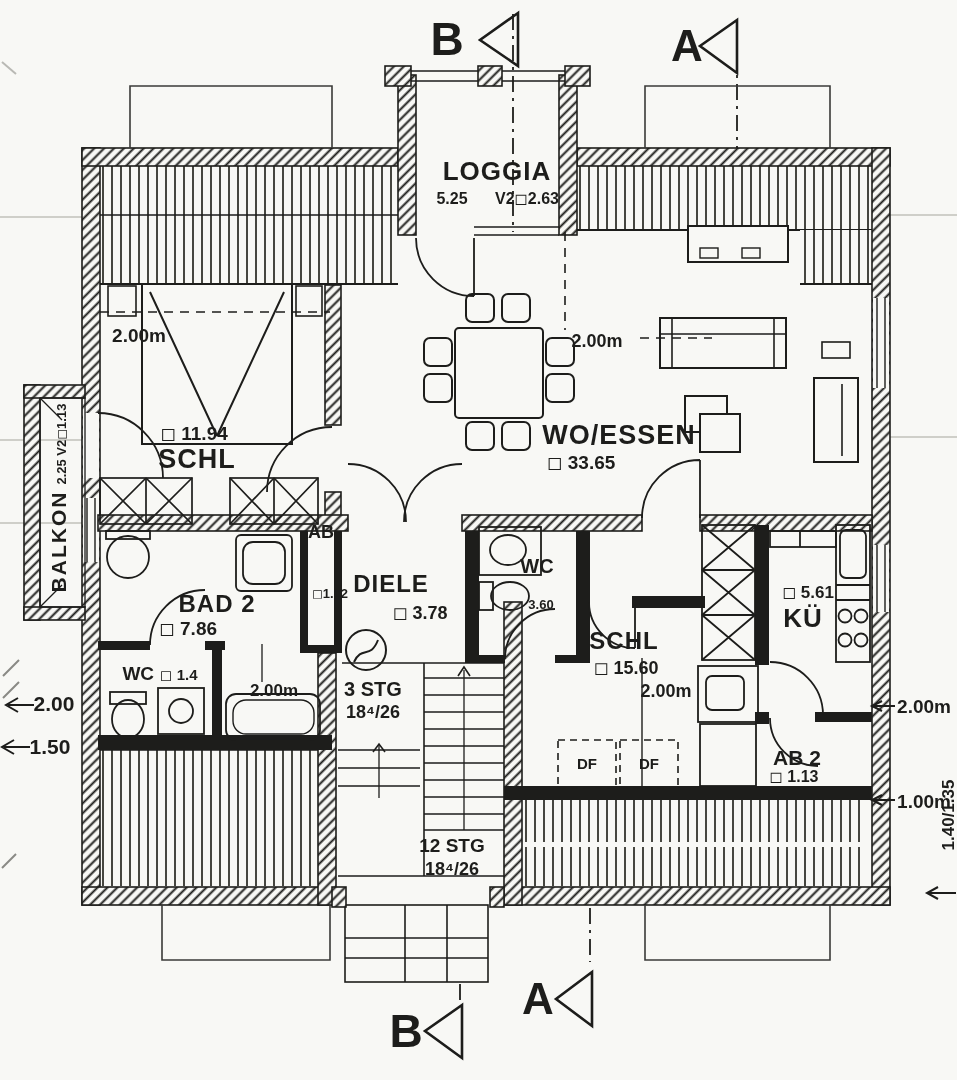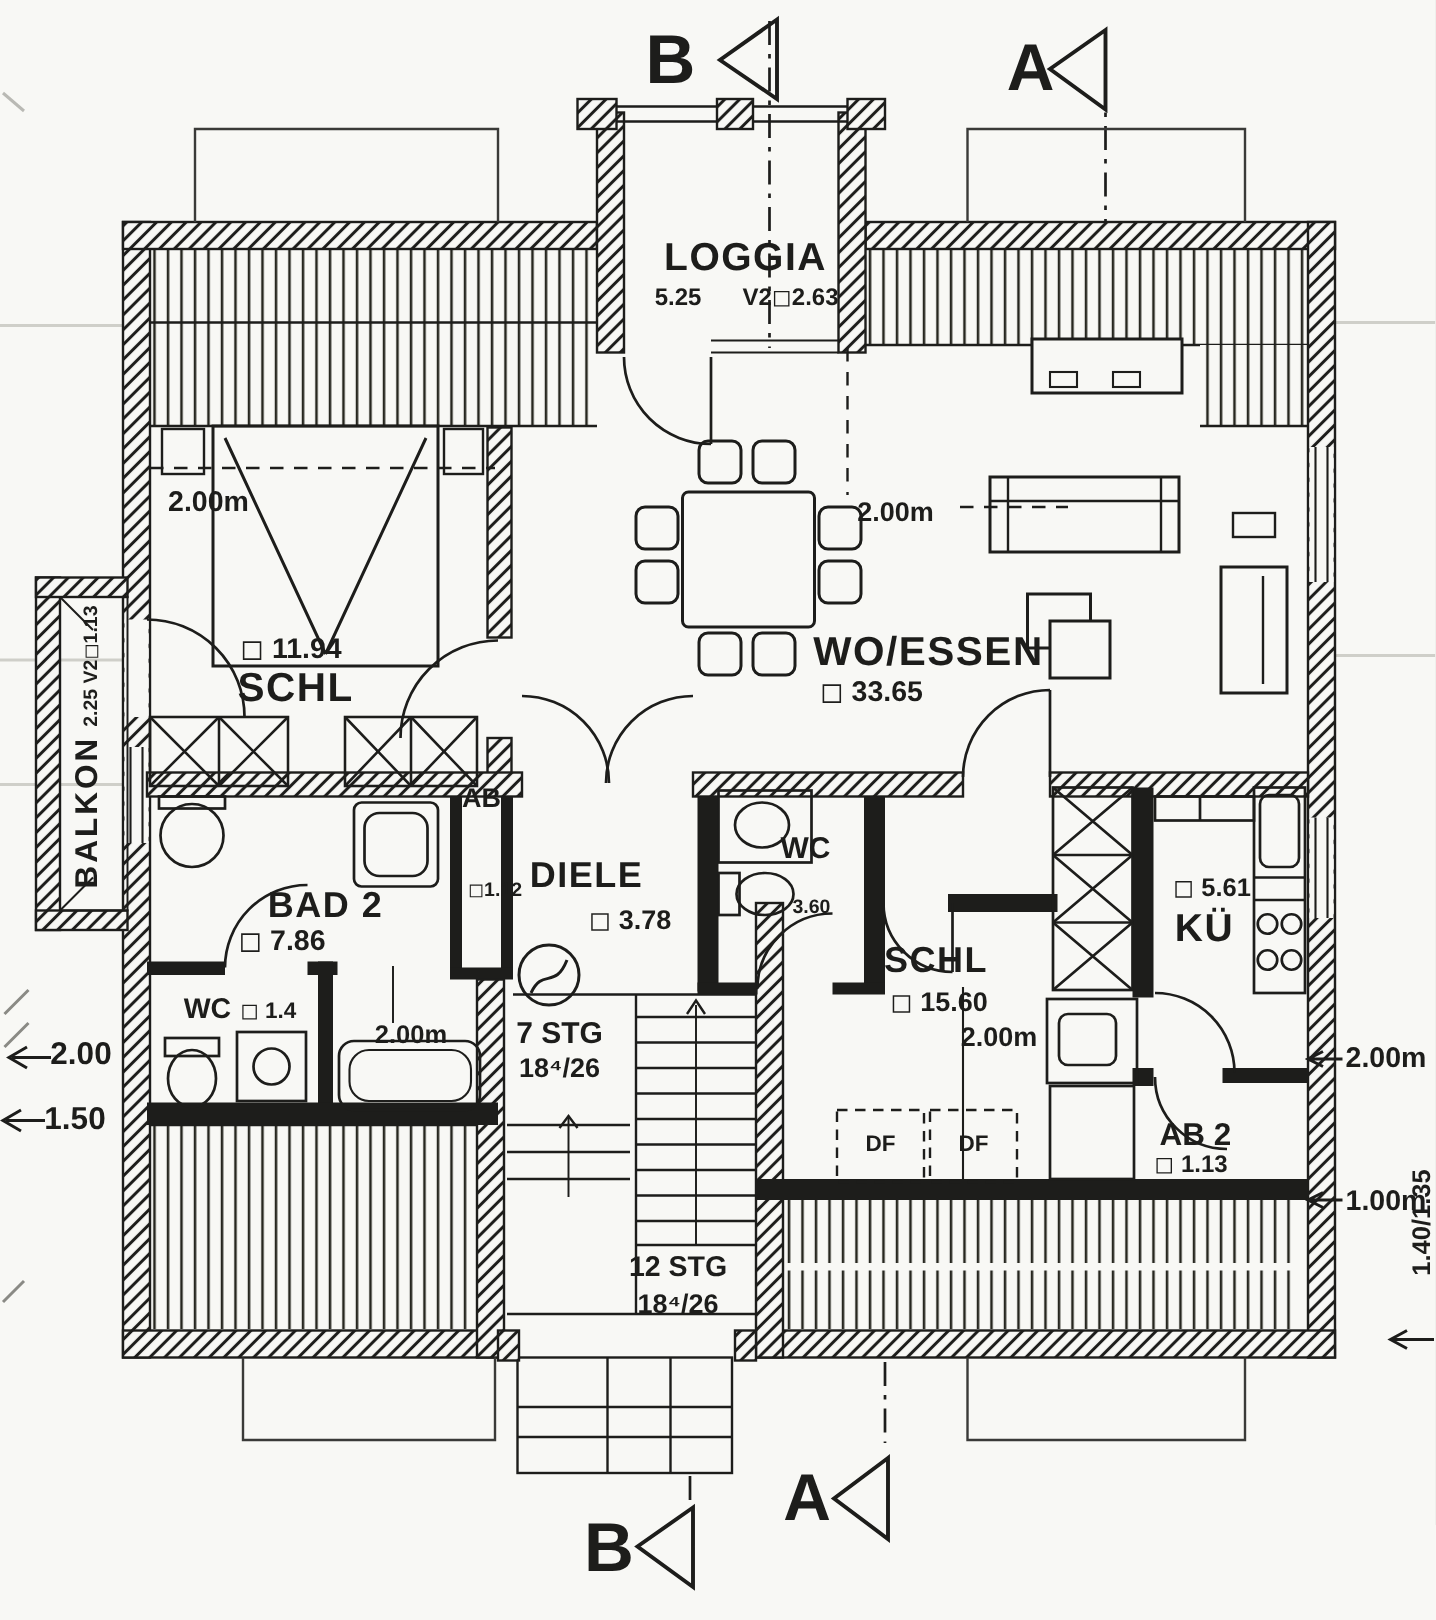--- a/index.html
+++ b/index.html
@@ -337,21 +337,21 @@
   <div class="lbl rm" style="left:803px;top:618px;font-size:26px;">KÜ</div>
 
   <div class="lbl" style="left:797px;top:757px;font-size:21px;text-align:right;">AB 2</div>
   <div class="lbl" style="left:794px;top:777px;font-size:16px;">◻ 1.13</div>
 
   <div class="lbl v pair" style="left:58px;top:498px;">
     <span style="font-size:21px;letter-spacing:2px;">BALKON</span>
     <span style="font-size:13px;">2.25 V2◻1.13</span>
   </div>
 
-  <div class="lbl" style="left:373px;top:689px;font-size:20px;">7 STG</div>
+  <div class="lbl" style="left:373px;top:689px;font-size:20px;">3 STG</div>
   <div class="lbl" style="left:373px;top:712px;font-size:18px;">18⁴/26</div>
   <div class="lbl" style="left:452px;top:845px;font-size:19px;">12 STG</div>
   <div class="lbl" style="left:452px;top:869px;font-size:18px;">18⁴/26</div>
 
   <div class="lbl" style="left:139px;top:335px;font-size:19px;">2.00m</div>
   <div class="lbl" style="left:597px;top:341px;font-size:18px;">2.00m</div>
   <div class="lbl" style="left:666px;top:691px;font-size:18px;">2.00m</div>
   <div class="lbl" style="left:274px;top:690px;font-size:17px;">2.00m</div>
 
   <div class="lbl" style="left:587px;top:763px;font-size:15px;">DF</div>

